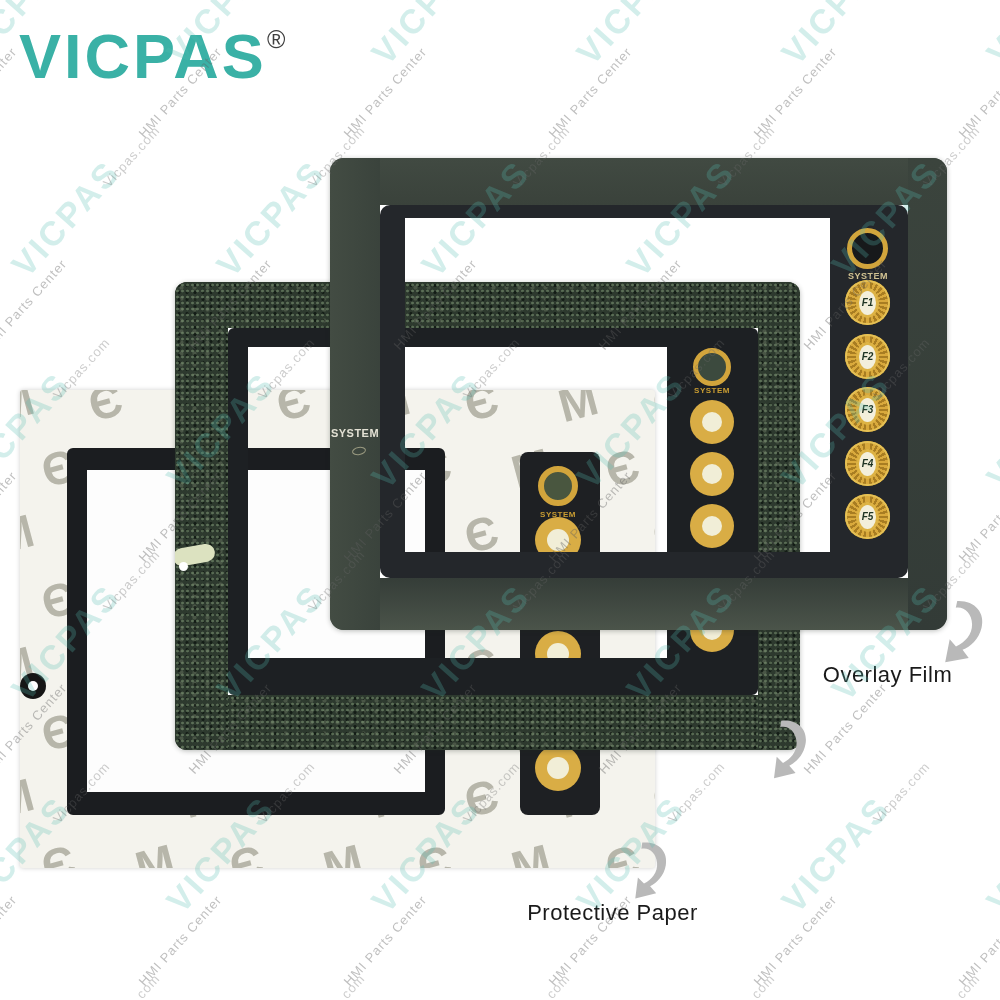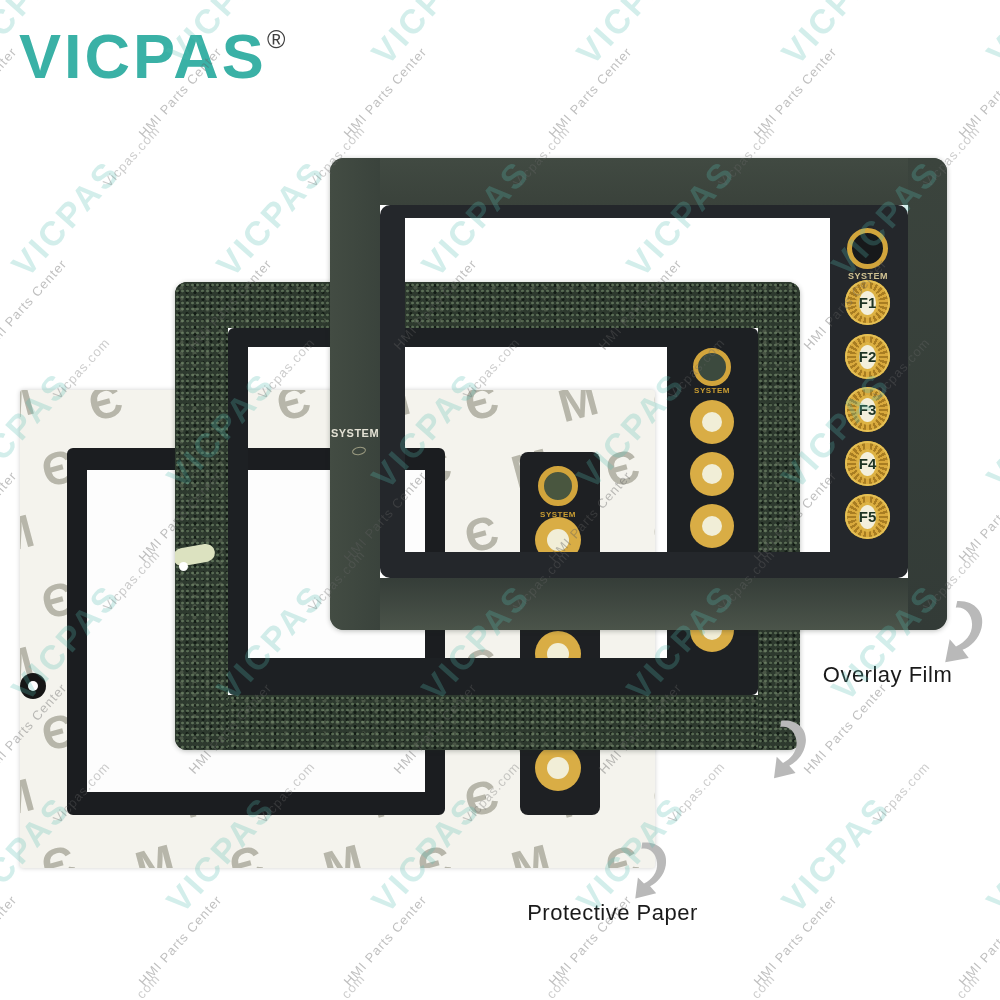--- a/index.html
+++ b/index.html
@@ -42,21 +42,21 @@
   .pkey { position:absolute; border-radius:50%; background:#d9ad45;
           display:flex; align-items:center; justify-content:center; }
   .pkey span { display:block; background:#f1eed7; border-radius:50%; }
   .fkey { position:absolute; width:45px; height:45px; border-radius:50%;
           background:repeating-conic-gradient(#d9a93c 0deg 8deg,#a87d22 8deg 16deg);
           box-shadow:inset 0 0 0 2px #e5c054;
           display:flex; align-items:center; justify-content:center; }
   .fkey span { width:17px; height:24px; background:#f3efdb; border-radius:50%;
                box-shadow:0 0 0 3px rgba(222,180,70,.95);
                display:flex; align-items:center; justify-content:center;
-               font-size:15px; font-weight:bold; color:#1e3424; }
+               font-size:10px; font-weight:bold; color:#1e3424;font-style:italic; }
 
   
   #panelB { left:175px; top:282px; width:625px; height:468px; z-index:20;
             border-radius:12px; overflow:hidden; box-shadow:0 1px 5px rgba(30,35,30,.3); }
   .tex { position:absolute; background-color:#2d392e;
          background-image:
            radial-gradient(circle, rgba(130,155,120,.55) 1px, transparent 1.7px),
            radial-gradient(circle, rgba(5,12,8,.65) 1px, transparent 2px),
            radial-gradient(circle, rgba(175,190,155,.22) 1.5px, transparent 2.6px);
          background-size:5px 6px, 8px 7px, 13px 11px; }

